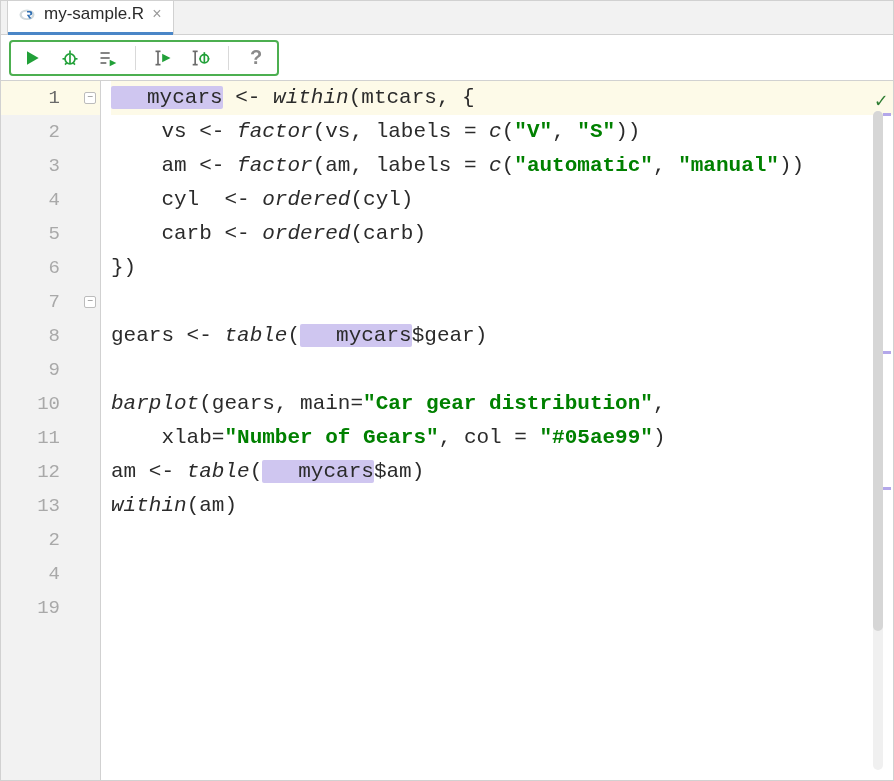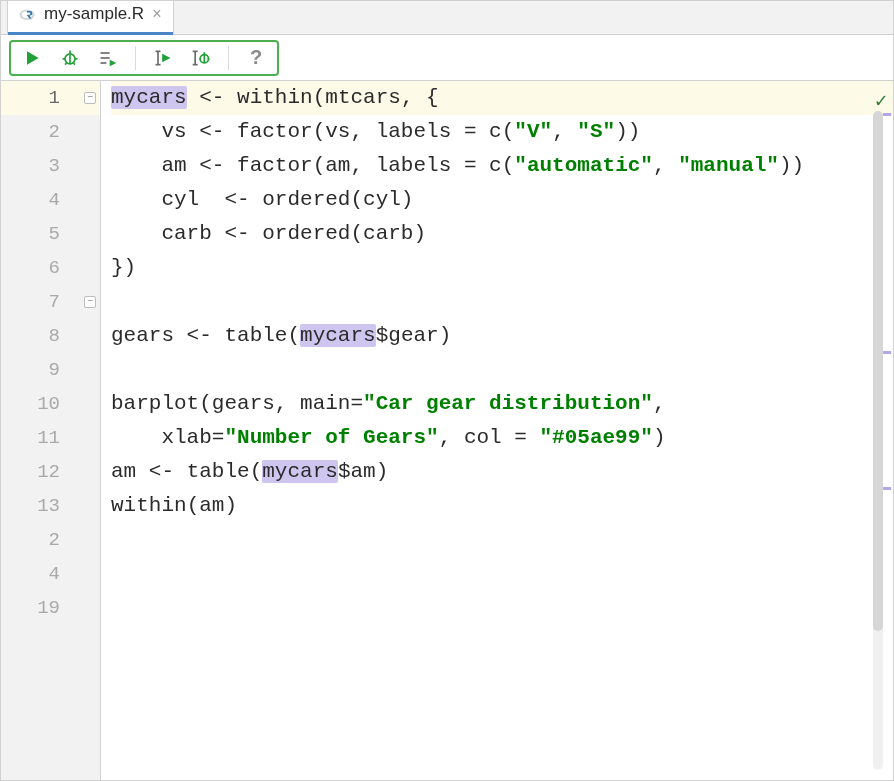--- a/index.html
+++ b/index.html
@@ -102,23 +102,23 @@
   .fold-handle{
     position:absolute; right:4px; top:50%; transform:translateY(-50%);
     width:12px;height:12px;border:1px solid #bcbcbc;background:#fff;
     display:flex;align-items:center;justify-content:center;
     font-size:10px;color:#8a8a8a;line-height:1;border-radius:2px;
   }
   .cline{
     height:34px;white-space:pre;
   }
   .cline.cur{background:var(--bg-line-current);}
-  .it{}
+  .it{font-style:italic;}
   .strb{font-weight:700;color:var(--code-string-bold);}
-  .hlvar{background:var(--code-purple);border-radius:2px;}
+  .hlvar{background:var(--code-purple);border-radius:2px;padding-left:36px;}
   
   .check-mark{
     position:absolute;top:4px;right:6px;color:#2e7d32;font-size:20px;font-weight:bold;
   }
   .right-marks{
     position:absolute;right:2px;top:0;bottom:0;width:8px;
   }
   .mark{position:absolute;left:0;width:8px;height:3px;background:#b3a7ea;}
   
   .vscroll{

